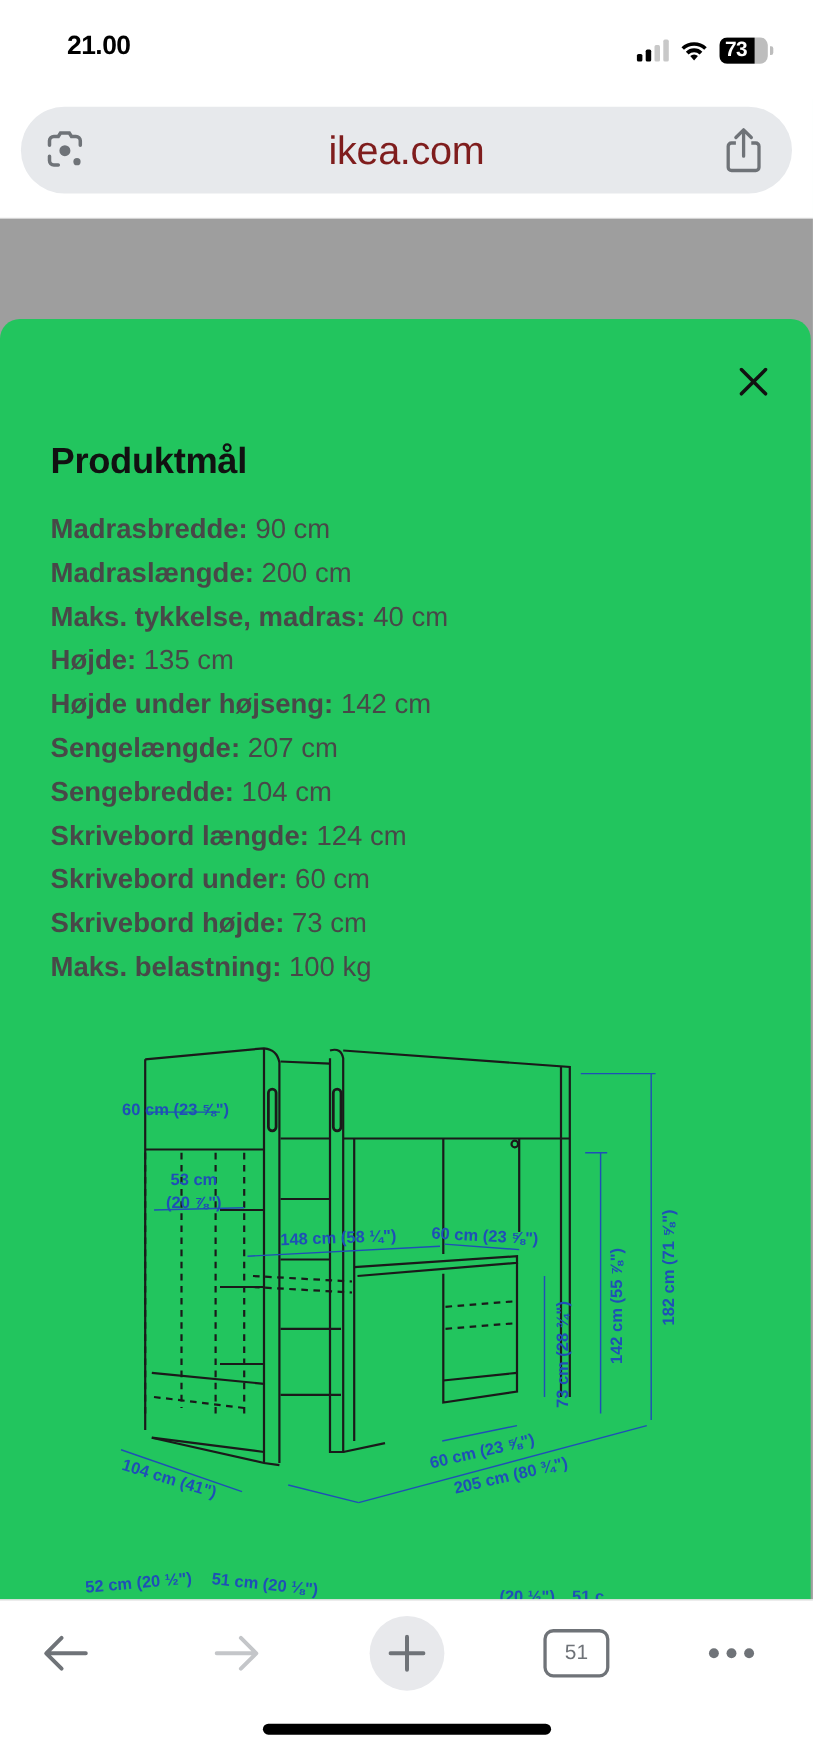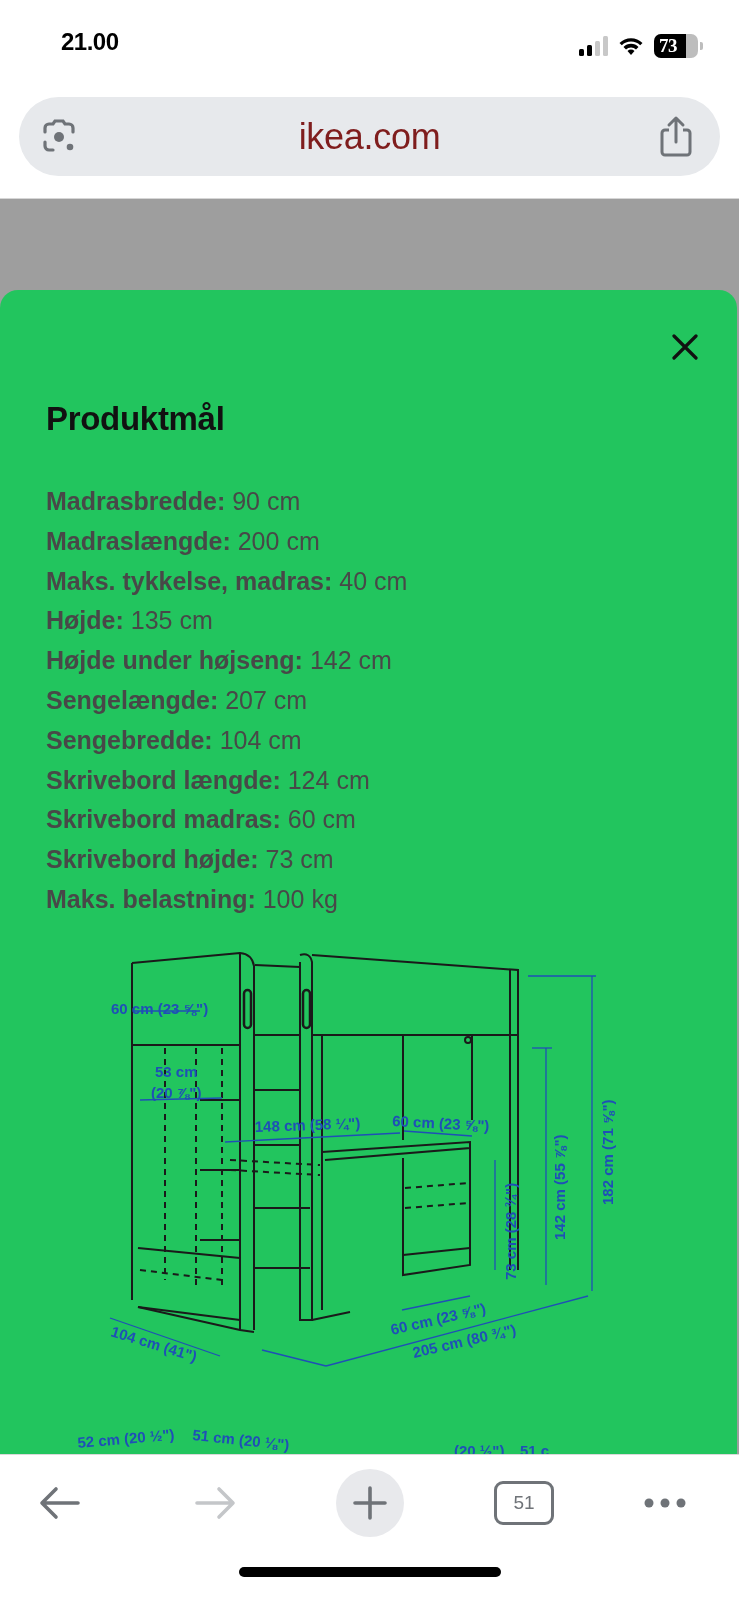--- a/index.html
+++ b/index.html
@@ -2,21 +2,21 @@
 <html><head>
   <meta charset="utf-8">
   <style>
     * { box-sizing: border-box; margin: 0; padding: 0; }
     html, body { width: 739px; height: 1600px; overflow: hidden; background: #fff; }
     body { position: relative; font-family: "Liberation Sans", sans-serif; color: #111; }
 
     
     .status-bar { position: absolute; top: 0; left: 0; width: 739px; height: 90px; background: #fff; }
     .status-time { position: absolute; left: 61px; top: 28px; font-size: 24px; font-weight: 700; letter-spacing: -0.5px; color: #000; }
-    .status-icons { position: absolute; right: 36px; top: 34px; display: flex; align-items: center; gap: 10px; font-family: Liberation Serif, serif; }
+    .status-icons { position: absolute; right: 36px; top: 34px; display: flex; align-items: center; gap: 10px; }
     .signal { display: flex; align-items: flex-end; gap: 3px; height: 20px; }
     .signal span { width: 5px; border-radius: 1.5px; background: #000; }
     .signal span.dim { background: #c8c8c8; }
     .battery { position: relative; width: 44px; height: 24px; border-radius: 7px; background: #bdbdbd; overflow: hidden; display: flex; align-items: center; }
     .battery .fill { position: absolute; left: 0; top: 0; bottom: 0; width: 73%; background: #000; }
     .battery .pct { position: relative; z-index: 1; width: 100%; text-align: left; padding-left: 5px; color: #fff; font-weight: 700; font-size: 19px; letter-spacing: -0.5px; }
     .battery-cap { width: 3px; height: 8px; background: #bdbdbd; border-radius: 0 2px 2px 0; margin-left: -8px; }
 
     
     .url-bar { position: absolute; left: 19px; top: 97px; width: 701px; height: 79px; background: #e7e9ec; border-radius: 40px; }
@@ -25,21 +25,21 @@
     .share-btn { position: absolute; right: 26px; top: 17px; width: 36px; height: 44px; }
     .chrome-divider { position: absolute; left: 0; top: 198px; width: 739px; height: 1px; background: #d6d6d6; }
 
     
     .backdrop { position: absolute; left: 0; top: 199px; width: 739px; height: 1255px; background: #9e9e9e; }
 
     
     .sheet { position: absolute; left: 0; top: 290px; width: 737px; height: 1164px; background: #22c55e; border-radius: 18px 18px 0 0; overflow: hidden; }
     .close-btn { position: absolute; left: 665px; top: 37px; width: 40px; height: 40px; display: flex; align-items: center; justify-content: center; }
     .sheet-title { position: absolute; left: 46px; top: 110px; font-size: 33px; font-weight: 700; color: #111; letter-spacing: -0.3px; }
-    .specs { position: absolute; left: 46px; top: 192px; list-style: none; }
+    .specs { position: absolute; left: 46px; top: 172px; list-style: none; }
     .spec-row { height: 39.8px; font-size: 25px; color: #484848; line-height: 39.8px; white-space: nowrap; }
     .spec-label { font-weight: 700; color: #484848; }
     .spec-value { font-weight: 400; }
 
     
     .diagram { position: absolute; left: 0; top: 650px; width: 739px; height: 514px; }
     .dim-label { font-family: "Liberation Sans", sans-serif; font-weight: 700; fill: #1f4fb7; font-size: 15px; }
 
     
     .bottom-bar { position: absolute; left: 0; top: 1454px; width: 739px; height: 146px; background: #fff; border-top: 1px solid #d9d9d9; }
@@ -107,21 +107,21 @@
 
   <ul class="specs">
     <li class="spec-row"><span class="spec-label">Madrasbredde:</span> <span class="spec-value">90 cm</span></li>
     <li class="spec-row"><span class="spec-label">Madraslængde:</span> <span class="spec-value">200 cm</span></li>
     <li class="spec-row"><span class="spec-label">Maks. tykkelse, madras:</span> <span class="spec-value">40 cm</span></li>
     <li class="spec-row"><span class="spec-label">Højde:</span> <span class="spec-value">135 cm</span></li>
     <li class="spec-row"><span class="spec-label">Højde under højseng:</span> <span class="spec-value">142 cm</span></li>
     <li class="spec-row"><span class="spec-label">Sengelængde:</span> <span class="spec-value">207 cm</span></li>
     <li class="spec-row"><span class="spec-label">Sengebredde:</span> <span class="spec-value">104 cm</span></li>
     <li class="spec-row"><span class="spec-label">Skrivebord længde:</span> <span class="spec-value">124 cm</span></li>
-    <li class="spec-row"><span class="spec-label">Skrivebord madras:</span> <span class="spec-value">60 cm</span></li>
+    <li class="spec-row"><span class="spec-label">Skrivebord under:</span> <span class="spec-value">60 cm</span></li>
     <li class="spec-row"><span class="spec-label">Skrivebord højde:</span> <span class="spec-value">73 cm</span></li>
     <li class="spec-row"><span class="spec-label">Maks. belastning:</span> <span class="spec-value">100 kg</span></li>
   </ul>
 
   <svg class="diagram" width="739" height="514" viewBox="0 650 739 514">
     <g fill="none" stroke="#1a1a1a" stroke-width="2">
 
       <path d="M132 673 L240 663 Q252 664 254 676 L254 1040"></path>
       <path d="M132 673 L132 1010"></path>
       <path d="M240 663 L240 1040"></path>

